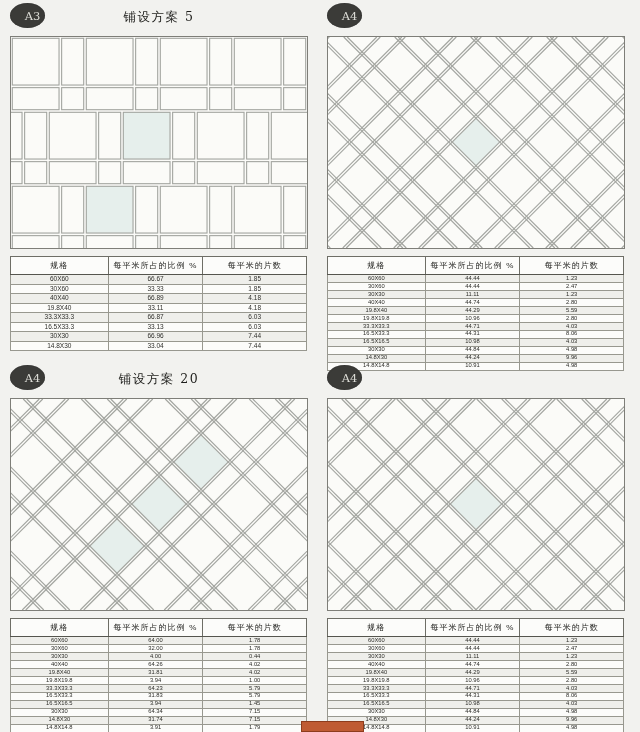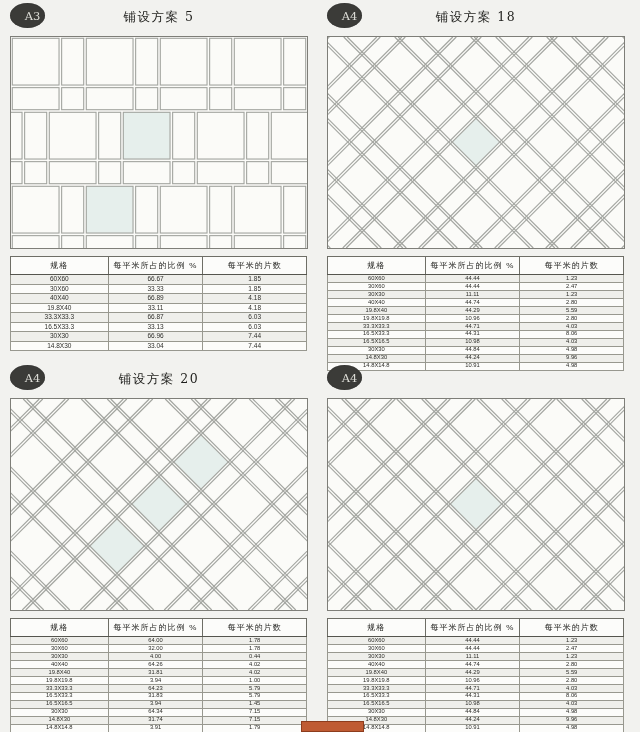--- a/index.html
+++ b/index.html
@@ -181,21 +181,20 @@
             <td>14.8X30</td>
             <td>33.04</td>
             <td>7.44</td>
           </tr>
         </tbody>
     </table>
   </section>
 
   <section class="panel" id="panel1">
     <span class="badge" style="background: rgb(59, 59, 56);">A4</span>
-    <div class="panel-title">铺设方案 18</div>
     <div class="diagram" style="background: rgb(251, 251, 248);">
       <svg width="296" height="211" viewBox="0 0 296 211">
           <rect x="0" y="0" width="296" height="211" fill="#fbfbf8"></rect>
           <polygon points="124.25,105 148,81.25 171.75,105 148,128.75" fill="#e6efec"></polygon>
           <line x1="-212.25" y1="0" x2="-1.25" y2="211" stroke="#a2a49f" stroke-width="1.2"></line>
           <line x1="-208.75" y1="0" x2="2.25" y2="211" stroke="#a2a49f" stroke-width="1.2"></line>
           <line x1="-161.25" y1="0" x2="49.75" y2="211" stroke="#a2a49f" stroke-width="1.2"></line>
           <line x1="-157.75" y1="0" x2="53.25" y2="211" stroke="#a2a49f" stroke-width="1.2"></line>
           <line x1="-136.25" y1="0" x2="74.75" y2="211" stroke="#a2a49f" stroke-width="1.2"></line>
           <line x1="-132.75" y1="0" x2="78.25" y2="211" stroke="#a2a49f" stroke-width="1.2"></line>

